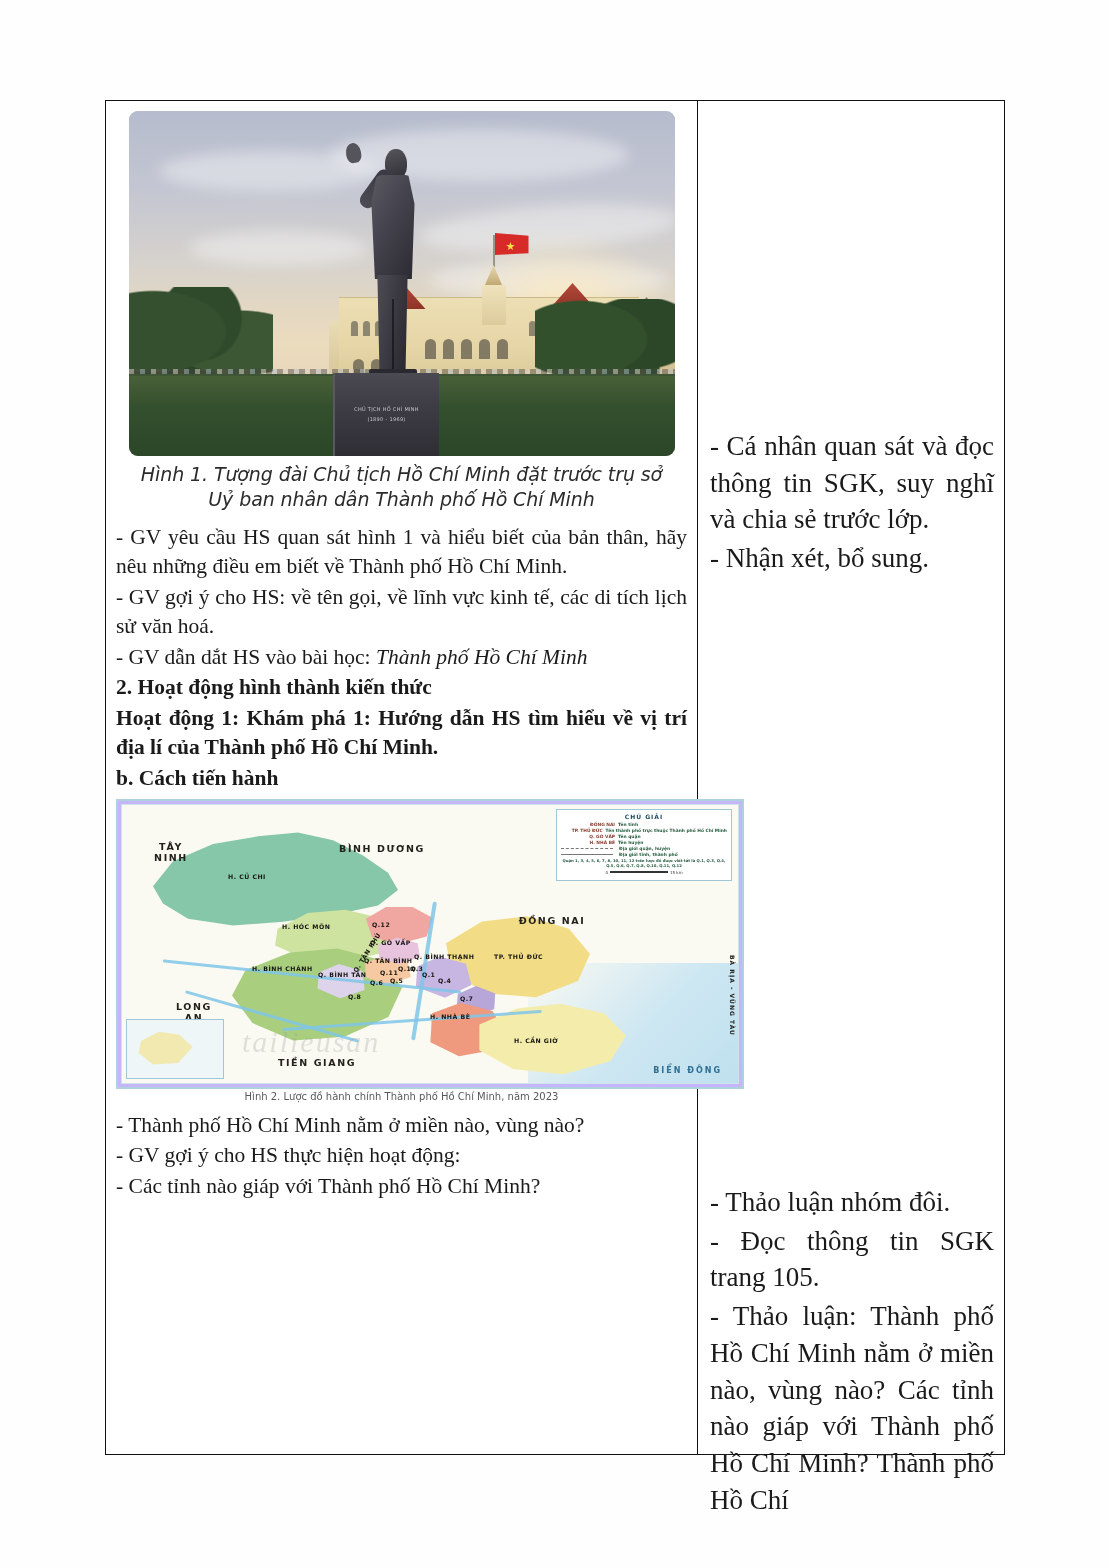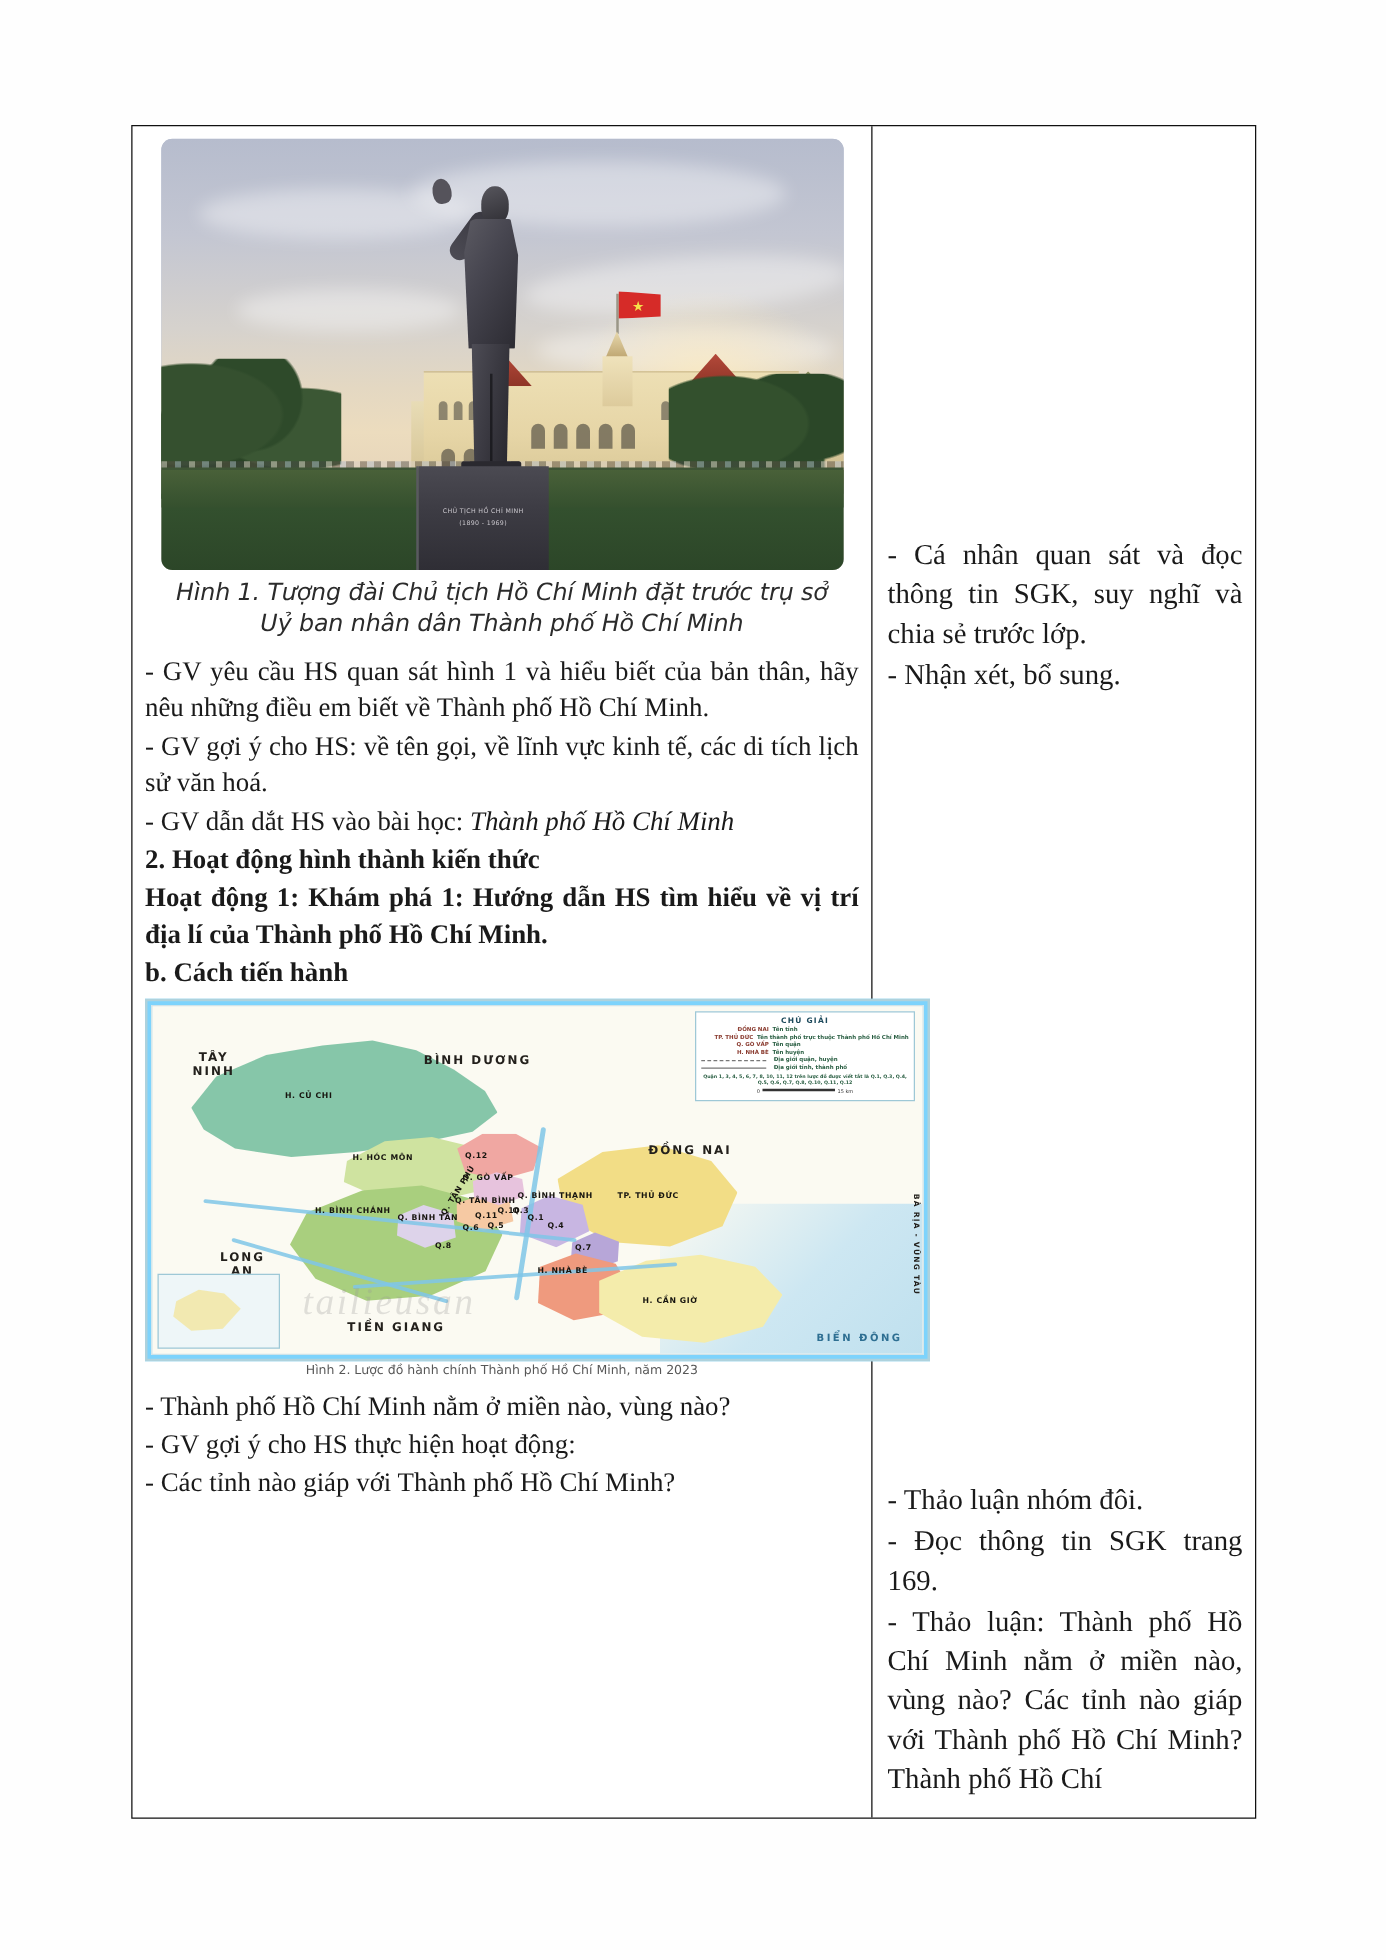--- a/index.html
+++ b/index.html
@@ -77,21 +77,21 @@
     text-align: center;
     font-family: "DejaVu Sans", "Liberation Sans", sans-serif;
     font-size: 10px;
     line-height: 1.2;
     color: #3a3a3a;
     margin: 2px 0 8px 0;
     opacity: 0.85;
   }
 
   .rt-block p {
-    font-size: 23px;
+    font-size: 27px;
     line-height: 1.36;
   }
   .rt-top { position: absolute; top: 327px; left: 12px; right: 10px; }
   .rt-bottom { position: absolute; top: 1083px; left: 12px; right: 10px; }
 
   
   .photo-wrap {
     width: 546px;
     height: 345px;
     margin: 2px auto 0 auto;
@@ -318,21 +318,21 @@
     background: #2a292f;
     border-radius: 2px;
   }
 
   
   .map-wrap {
     width: 628px;
     height: 290px;
     margin: 4px auto 0 auto;
     position: relative;
-    background: #7dd3fc;
+    background: #c4b5fd;
     border: 2.5px solid #aed2dd;
     box-sizing: border-box;
     overflow: hidden;
     padding-left: 38px;
   }
   .map-inner {
     position: absolute; inset: 3px;
     border: 1px solid #cfe3e9;
     background: #fbfaf2;
     overflow: hidden;
@@ -728,19 +728,19 @@
       <p class="nojust">- Các tỉnh nào giáp với Thành phố Hồ Chí Minh?</p>
     </div>
 
     <div class="col-right">
       <div class="rt-block rt-top">
         <p>- Cá nhân quan sát và đọc thông tin SGK, suy nghĩ và chia sẻ trước lớp.</p>
         <p class="nojust">- Nhận xét, bổ sung.</p>
       </div>
       <div class="rt-block rt-bottom">
         <p class="nojust">- Thảo luận nhóm đôi.</p>
-        <p>- Đọc thông tin SGK trang 169.</p>
+        <p>- Đọc thông tin SGK trang 105.</p>
         <p>- Thảo luận: Thành phố Hồ Chí Minh nằm ở miền nào, vùng nào? Các tỉnh nào giáp với Thành phố Hồ Chí Minh? Thành phố Hồ Chí</p>
       </div>
     </div>
 
   </div>
 </div>
 
 </body></html>

